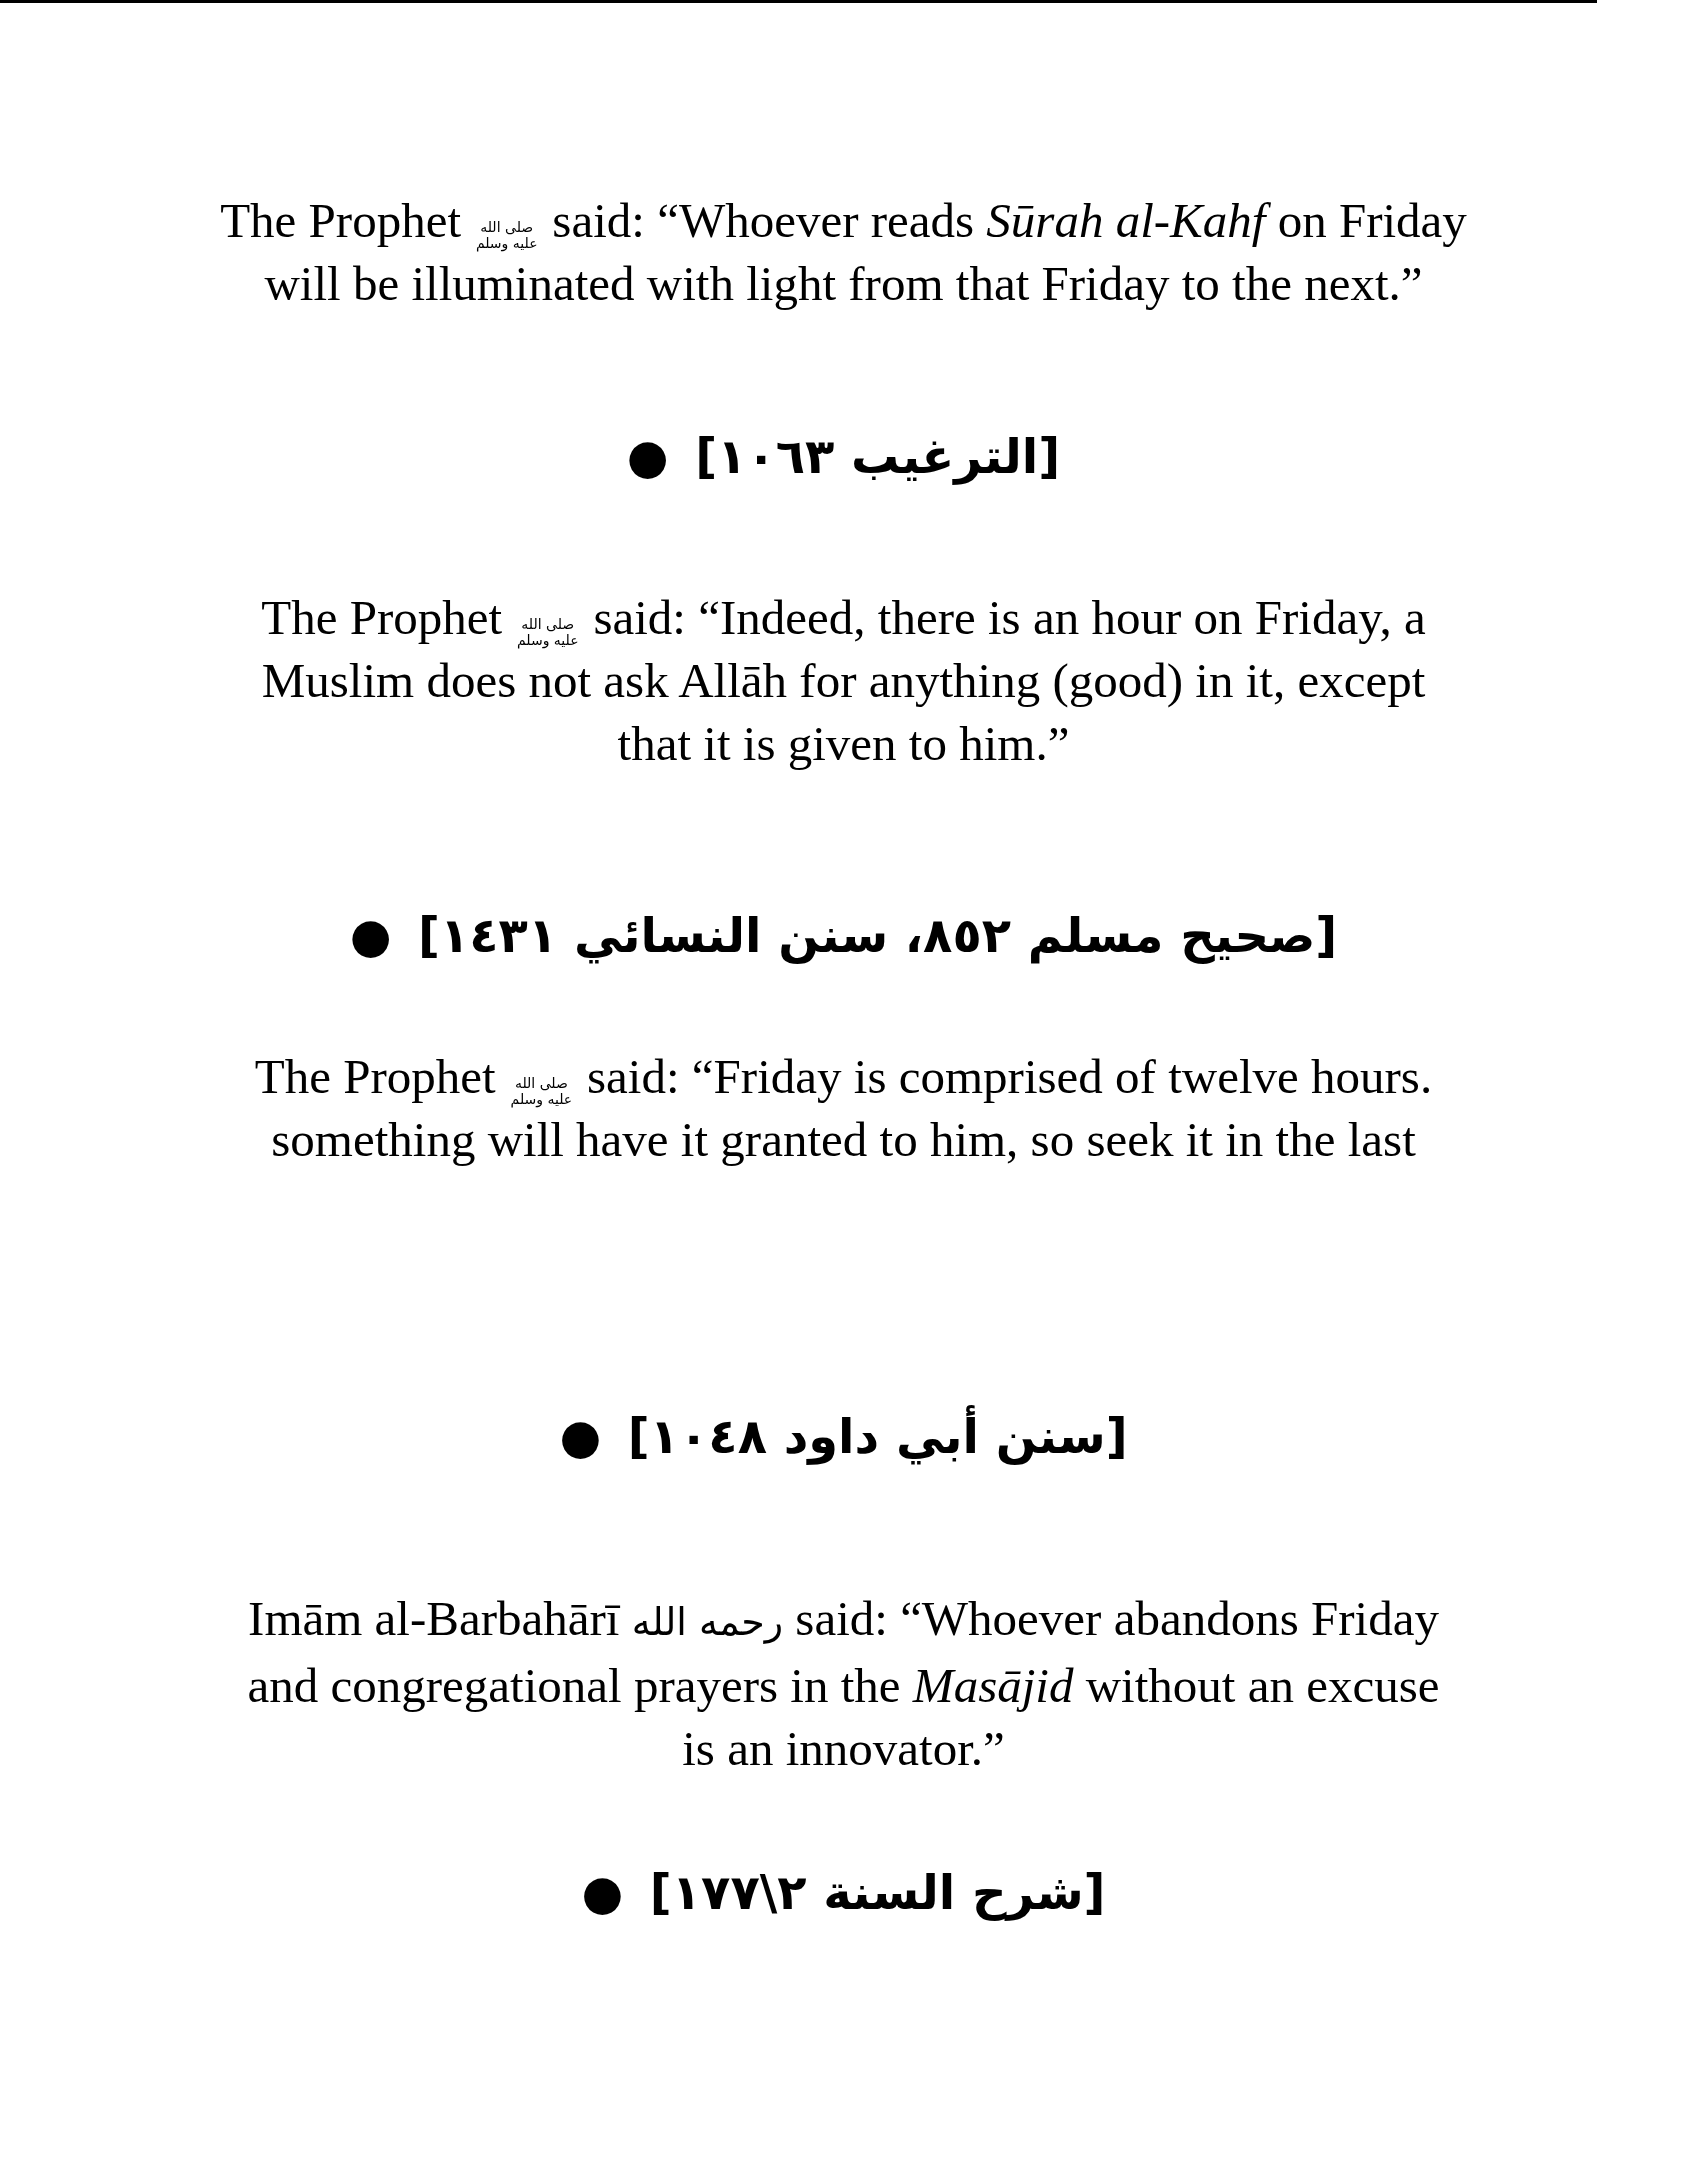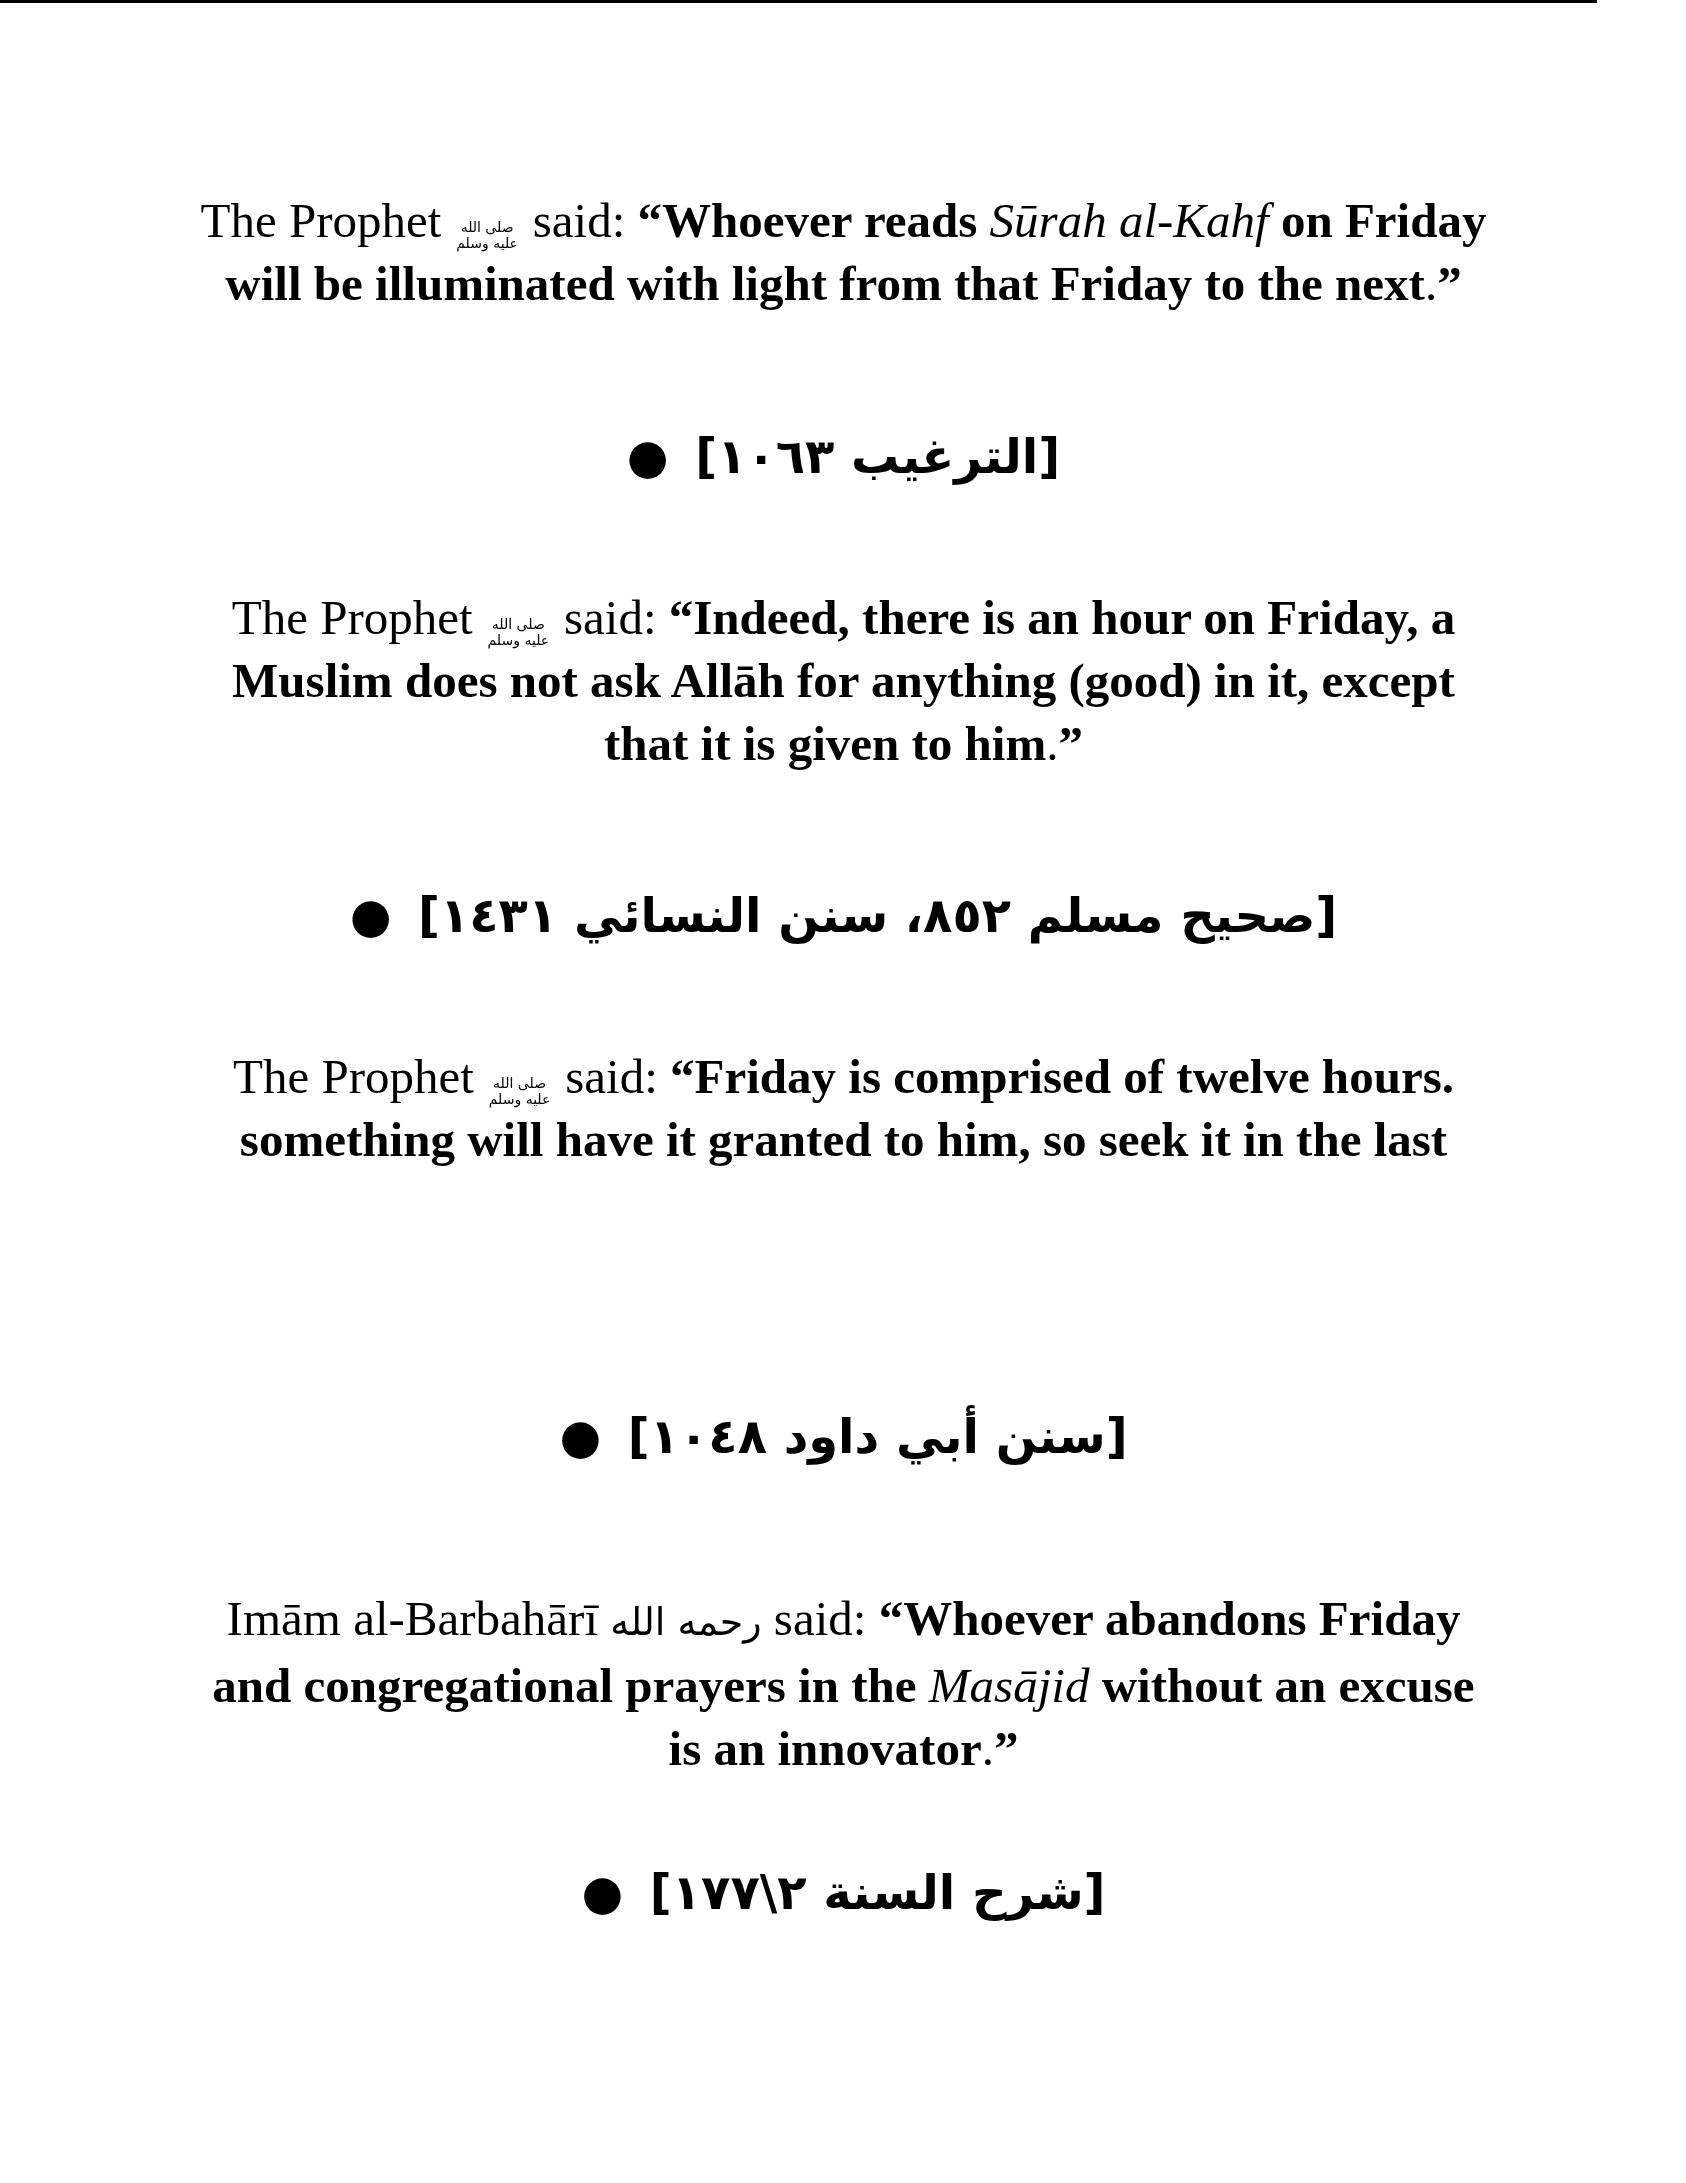--- a/index.html
+++ b/index.html
@@ -21,21 +21,21 @@
   .quote-block {
     position: absolute;
     left: 179px;
     width: 1329px;
     text-align: center;
     font-size: 49px;
     line-height: 63px;
   }
   .quote-line { white-space: nowrap; }
   .seg-regular { font-weight: normal; }
-  .seg-bold { font-weight: bold; }
+  .seg-bold { font-weight: normal; }
   .seg-bolditalic { font-weight: normal; font-style: italic; text-align: center; }
   .seg-arabic {
     font-family: "DejaVu Sans", sans-serif;
     font-size: 38px;
     font-weight: normal;
   }
   .honorific {
     display: inline-block;
     vertical-align: -10.6px;
     font-family: "DejaVu Sans", sans-serif;
@@ -53,21 +53,21 @@
     font-family: "DejaVu Sans", sans-serif;
     font-size: 48px;
     font-weight: bold;
     line-height: 66px;
     white-space: nowrap;
   }
   .bullet { margin-right: 26.5px; }
   .pos-q1 { top: 189px; }
   .pos-c1 { top: 423px; }
   .pos-q2 { top: 586px; }
-  .pos-c2 { top: 882px; }
+  .pos-c2 { top: 902px; }
   .pos-q3 { top: 1045px; }
   .pos-c3 { top: 1403px; }
   .pos-q4 { top: 1563px; margin-top: 24px; }
   .pos-c4 { top: 1859px; }
 </style>
 </head>
 <body>
 
 <div class="page">
   <div class="top-bar"></div>

